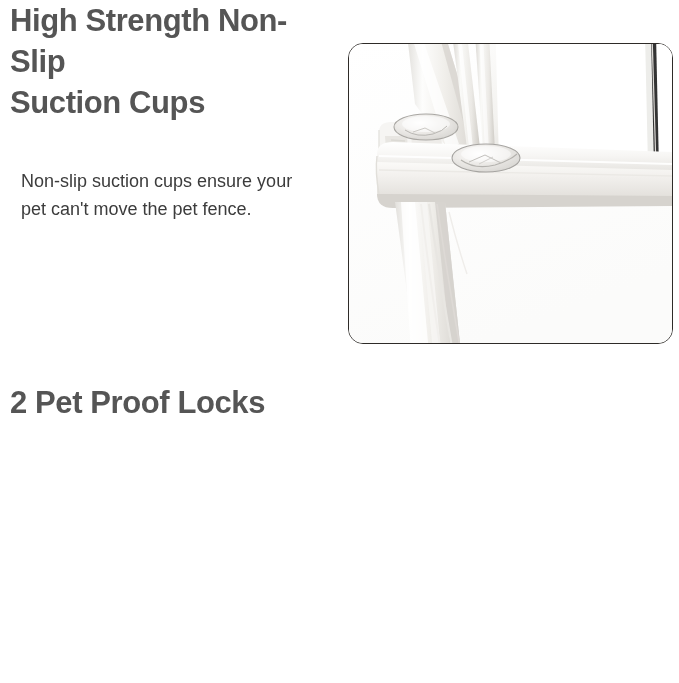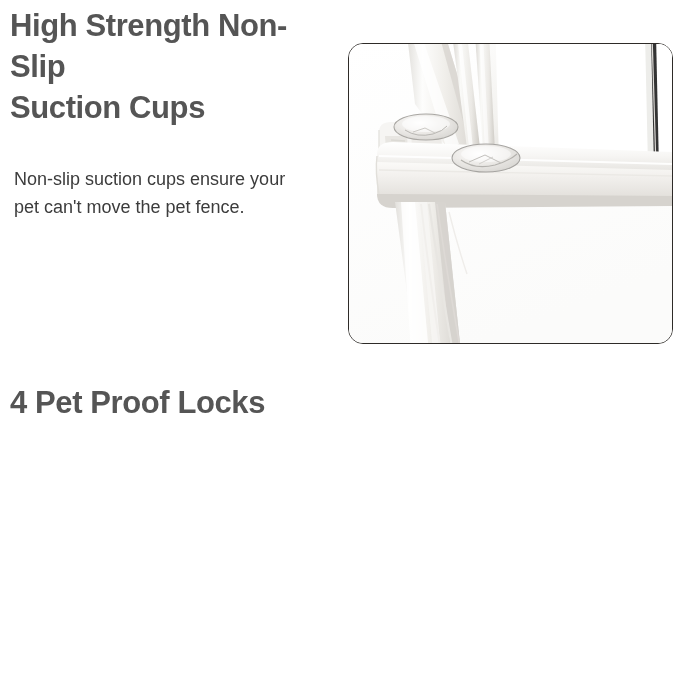--- a/index.html
+++ b/index.html
@@ -44,25 +44,25 @@
   .heading {
     margin: 0;
     font-family: "Liberation Sans", "DejaVu Sans", sans-serif;
     font-weight: bold;
     font-size: 31px;
     line-height: 41px;
     letter-spacing: -0.4px;
     color: #555555;
     white-space: pre-line;
   }
-  .feature-1 .heading { padding-top: 5px; }
+  .feature-1 .heading { }
   .feature-2 .heading { padding-top: 30px; }
 
   .body-text {
-    margin: 4px;
+    margin: 11px;
     font-family: "Liberation Sans", "DejaVu Sans", sans-serif;
     font-weight: normal;
     font-size: 18px;
     line-height: 28px;
     color: #3c3c3c;
     white-space: pre-line;
   }
   .feature-1 .body-text { padding-top: 33px; }
   .feature-2 .body-text { padding-top: 48px; }
 
@@ -226,18 +226,18 @@
 
           <path d="M100 168 Q108 200 118 230" fill="none" stroke="#efedea" stroke-width="1.4"></path>
         </svg>
       </div>
     </div>
   </section>
 
   <section class="feature feature-2">
 
     <div class="text-col">
-      <h2 class="heading">4 Pet Proof Locks</h2>
+      <h2 class="heading">2 Pet Proof Locks</h2>
     </div>
 
   </section>
 
 </div>
 
 </body></html>

